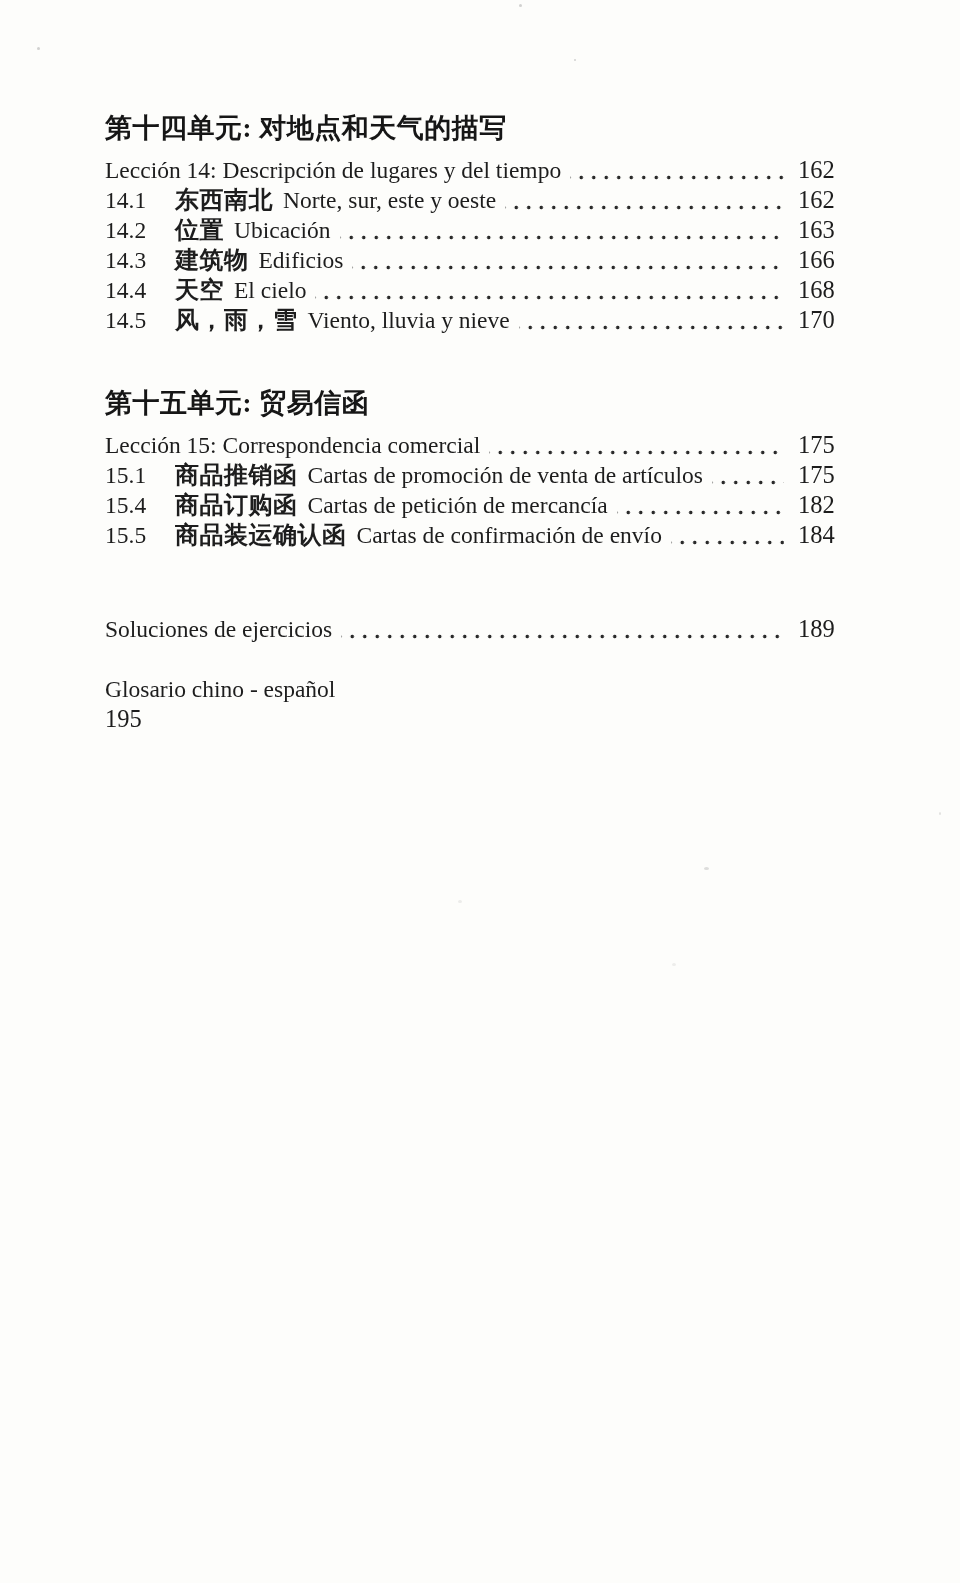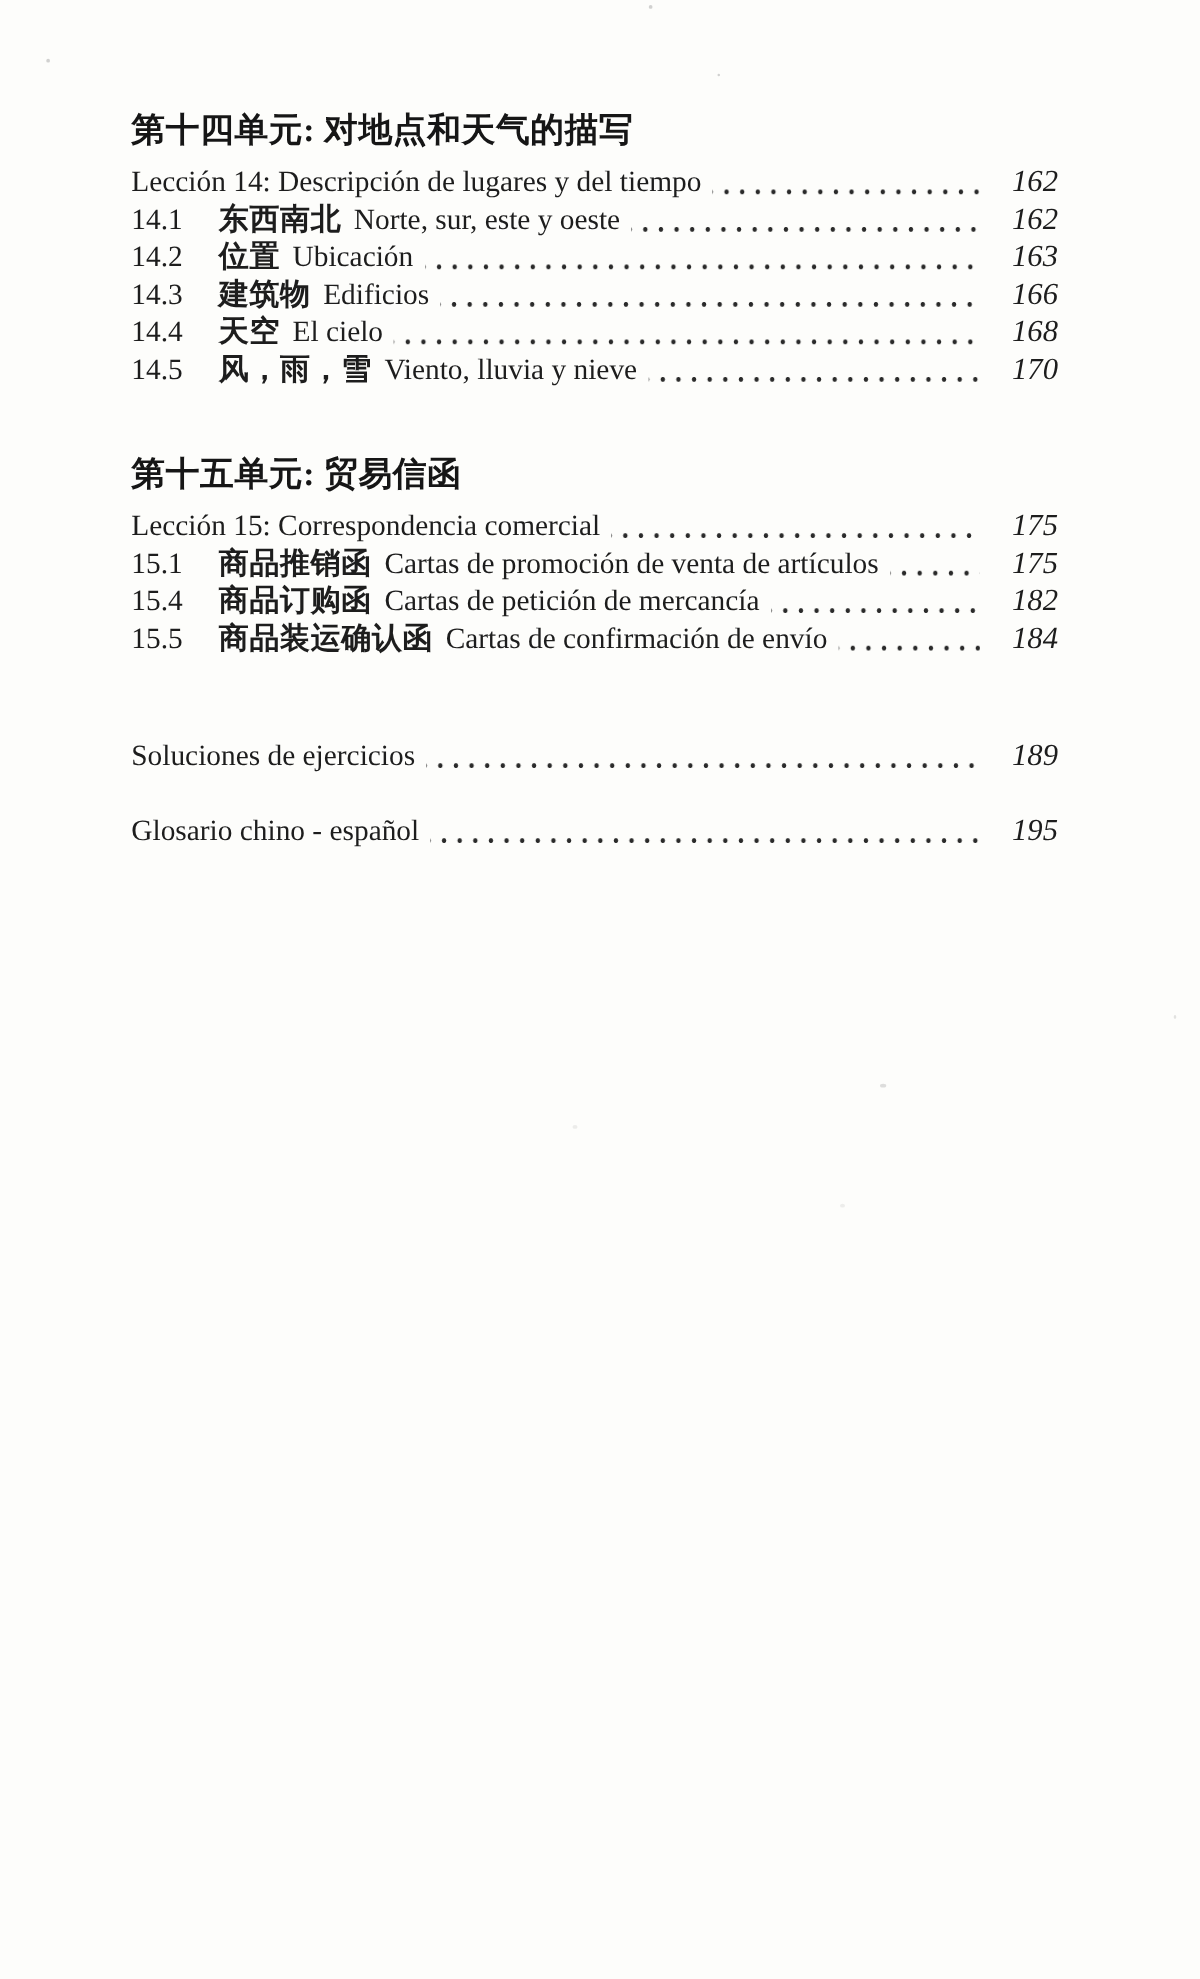--- a/index.html
+++ b/index.html
@@ -11,21 +11,21 @@
     position: relative;
     width: 960px;
     height: 1583px;
     margin: 0 auto;
     background: #fdfdfb;
     color: #1d1d1d;
     font-family: "Liberation Serif", "DejaVu Serif", serif;
     overflow: hidden;
   }
   .content {
-    padding: 90px 102px 0 105px;
+    padding: 114px 102px 0 105px;
   }
   .section { margin: 0; }
   .section + .section { margin-top: 54px; }
   .section-heading {
     margin: 0 0 13px 0;
     font-size: 27px;
     line-height: 28px;
     font-weight: 700;
     letter-spacing: 0.5px;
     color: #161616;
@@ -57,29 +57,29 @@
     align-self: flex-end;
     margin: 0 14px 0 9px;
     background-image: radial-gradient(circle, #2a2a2a 1.5px, rgba(0,0,0,0) 2.1px);
     background-size: 12.5px 12.5px;
     background-repeat: repeat-x;
     background-position: left 5px bottom 2px;
   }
   .toc-page {
     width: 60px;
     flex-shrink: 0;
-    text-align: center;
+    text-align: left;
     font-size: 24.5px;
-    font-style: italic;
   }
   .back-matter {
     margin-top: 64px;
   }
   .back-matter .toc-row + .toc-row {
     margin-top: 30px;
+    flex-direction: column;
   }
   
   .speck {
     position: absolute;
     border-radius: 50%;
     background: rgba(110,110,110,0.30);
   }
   .speck.s1 { left: 519px; top: 4px;   width: 3px; height: 3px; }
   .speck.s2 { left: 37px;  top: 47px;  width: 3px; height: 3px; }
   .speck.s3 { left: 574px; top: 59px;  width: 2px; height: 2px; }

